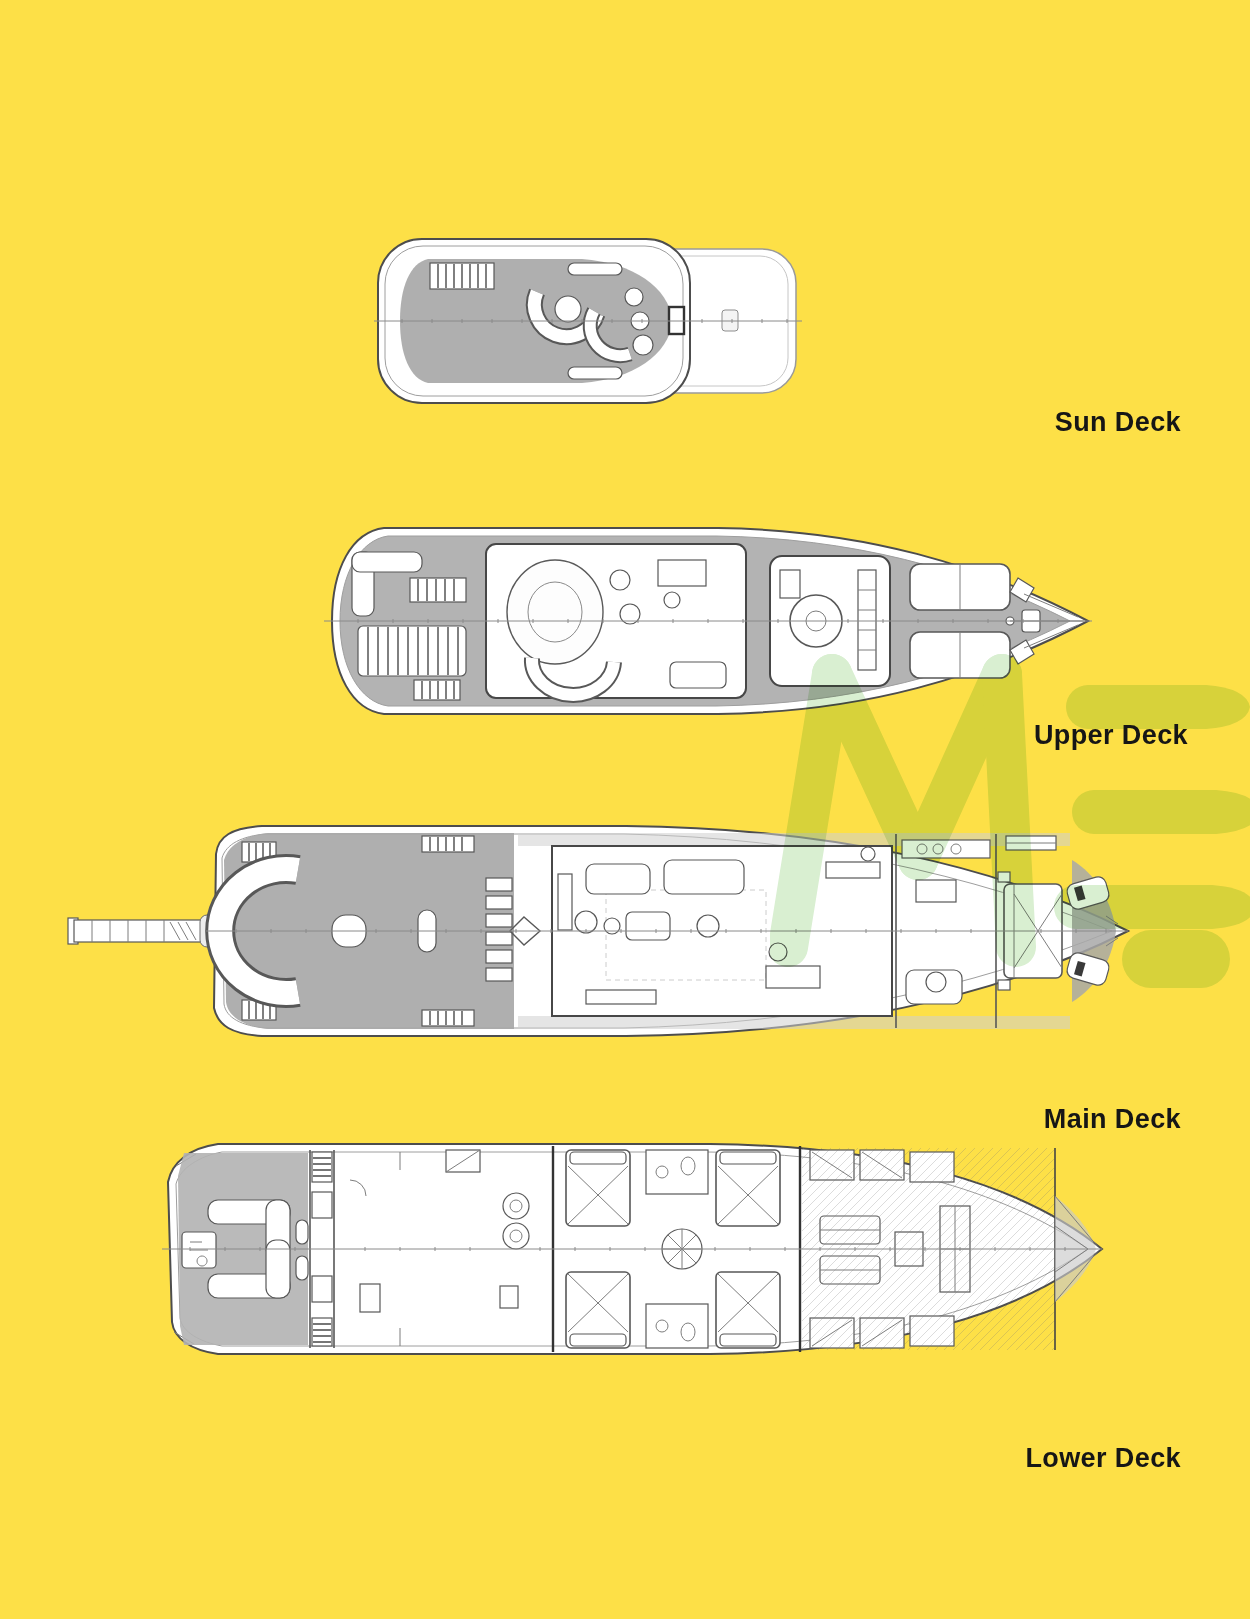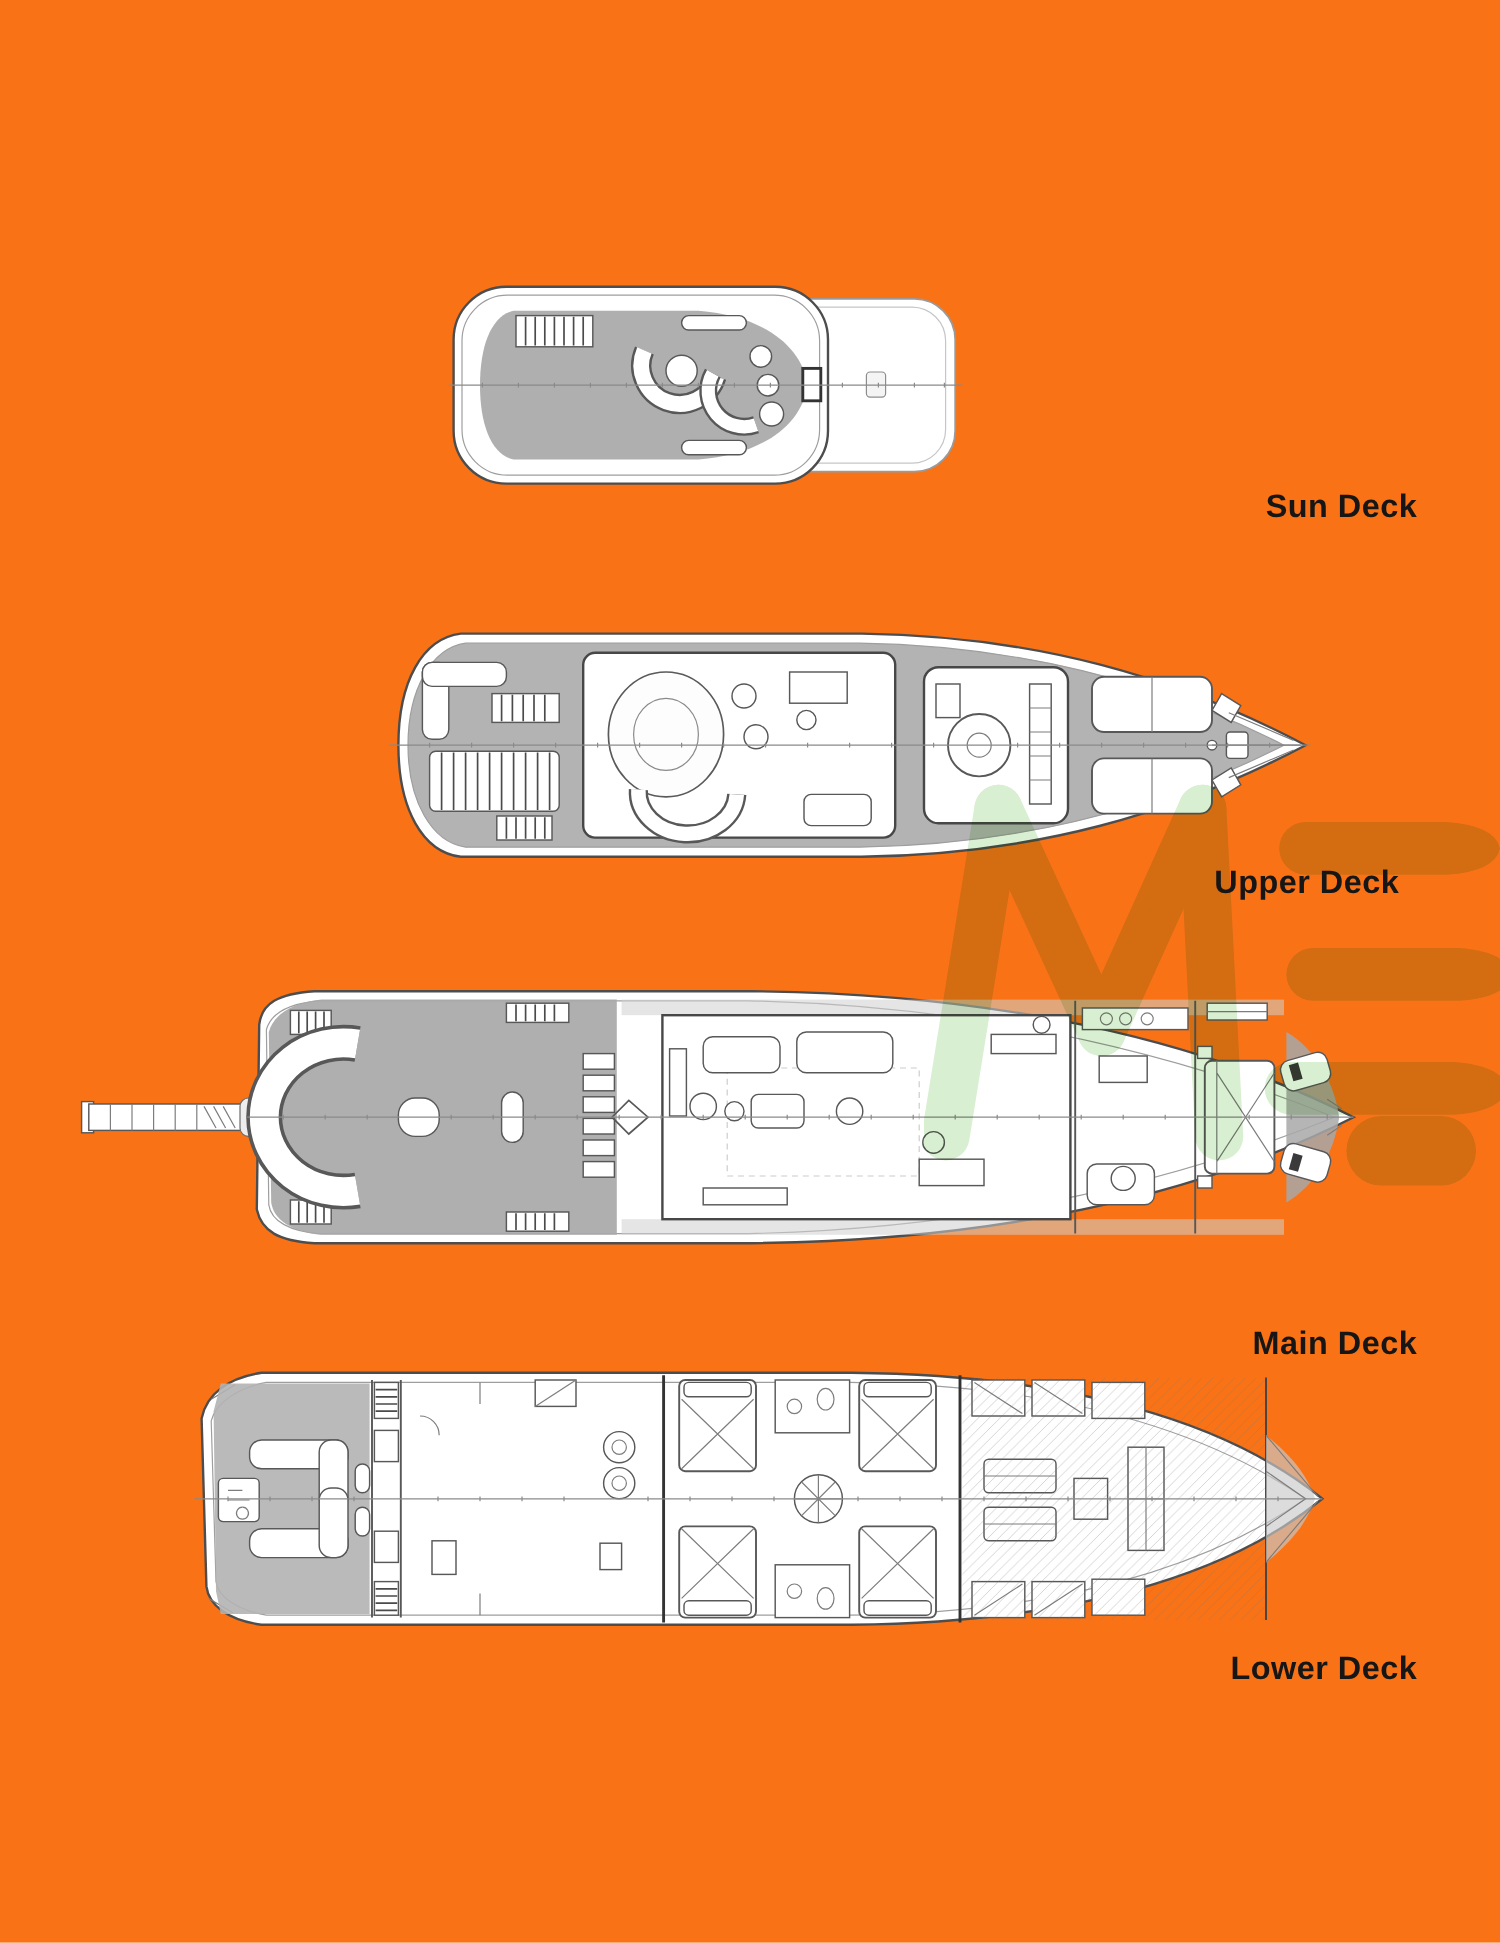--- a/index.html
+++ b/index.html
@@ -1,16 +1,16 @@
 <!DOCTYPE html>
 <html><head>
 <meta charset="utf-8">
 <style>
   html,body{margin:0;padding:0;background:#ffffff;}
-  #page{position:relative;width:1250px;height:1619px;background:#f97316;overflow:hidden;
+  #page{position:relative;width:1250px;height:1619px;background:#fde047;overflow:hidden;
         font-family:"Liberation Sans",sans-serif;}
   .deck-svg{position:absolute;display:block;}
   .deck-label{position:absolute;width:320px;text-align:right;font-weight:700;
         font-size:27px;letter-spacing:.4px;color:#161616;line-height:1.05;z-index:3;}
   #watermark{position:absolute;left:770px;top:612px;width:480px;height:420px;z-index:2;
         mix-blend-mode:multiply;pointer-events:none;}
   .hull{fill:#ffffff;stroke:#4d4d4d;stroke-width:2;}
   .hull-inner{fill:none;stroke:#9e9e9e;stroke-width:1;}
   .gray{fill:#a8a8a8;fill-opacity:.92;stroke:none;}
   .furn{fill:#ffffff;stroke:#585858;stroke-width:1.2;}
@@ -97,21 +97,21 @@
     <rect x="704" y="88" width="18" height="22" rx="3" class="furn"></rect>
 
     <path d="M700,56 l16,10 -8,14 -16,-10 z" class="furn"></path>
     <path d="M700,142 l16,-10 -8,-14 -16,10 z" class="furn"></path>
     <circle cx="692" cy="99" r="4" class="furn"></circle>
     <path class="thin" d="M692,99 L766,99 M706,72 L760,95 M706,126 L760,103"></path>
 
     <line x1="6" y1="99" x2="774" y2="99" class="cl"></line>
     <path class="tick" d="M40,97 v4 M75,97 v4 M110,97 v4 M145,97 v4 M180,97 v4 M215,97 v4 M250,97 v4 M285,97 v4 M320,97 v4 M355,97 v4 M390,97 v4 M425,97 v4 M460,97 v4 M530,97 v4 M565,97 v4 M600,97 v4 M635,97 v4 M670,97 v4 M705,97 v4 M740,97 v4"></path>
   </svg>
-  <div class="deck-label" style="right:84px;top:721px">Upper Deck</div>
+  <div class="deck-label" style="right:62px;top:721px">Upper Deck</div>
 
   <svg class="deck-svg" style="left:66px;top:820px" width="1072" height="222" viewBox="0 0 1072 222">
 
     <rect x="2" y="98" width="10" height="26" class="furn"></rect>
     <rect x="8" y="100" width="130" height="22" class="furn"></rect>
     <path class="thin" d="M26,100 v22 M44,100 v22 M62,100 v22 M80,100 v22 M98,100 v22 M104,102 l10,18 M112,102 l10,18 M120,102 l10,18"></path>
     <rect x="134" y="95" width="18" height="32" rx="7" fill="#ededed" stroke="#6b6b6b"></rect>
 
     <path class="hull" d="M196,6 C166,8 152,16 150,34 L148,188 C152,206 166,214 196,216 L560,216 C760,214 930,178 1062,111 C930,44 760,8 560,6 Z"></path>
     <path class="hull-inner" d="M200,14 L558,14 C745,18 905,54 1046,111 C905,168 745,204 558,208 L200,208 C176,206 160,198 158,184 L156,38 C160,24 176,16 200,14 Z"></path>
@@ -275,21 +275,21 @@
     <path class="thin" d="M662,16 l40,26 M712,16 l40,26 M662,210 l40,-26 M712,210 l40,-26 M670,94 h60 M670,134 h60 M790,113 h30 M805,70 v86"></path>
     <rect x="652" y="12" width="252" height="202" fill="url(#ld-hatch)" opacity=".32"></rect>
 
     <path d="M905,12 V214" stroke="#444444" stroke-width="1.6" fill="none"></path>
     <path d="M905,60 C930,80 940,96 946,113 C940,130 930,146 905,166 Z" fill="#c9c9c9" fill-opacity=".65"></path>
     <path class="thin" d="M905,60 L948,111 M905,166 L948,115 M905,90 L938,113 L905,136"></path>
 
     <line x1="12" y1="113" x2="952" y2="113" class="cl"></line>
     <path class="tick" d="M40,111 v4 M75,111 v4 M110,111 v4 M145,111 v4 M215,111 v4 M250,111 v4 M285,111 v4 M320,111 v4 M390,111 v4 M425,111 v4 M460,111 v4 M495,111 v4 M565,111 v4 M600,111 v4 M635,111 v4 M670,111 v4 M705,111 v4 M740,111 v4 M775,111 v4 M810,111 v4 M845,111 v4 M880,111 v4 M915,111 v4"></path>
   </svg>
-  <div class="deck-label" style="right:69px;top:1376px">Lower Deck</div>
+  <div class="deck-label" style="right:69px;top:1444px">Lower Deck</div>
 
   <svg id="watermark" viewBox="0 0 480 420" aria-hidden="true">
     <g stroke="#d9efd1" stroke-width="40" stroke-linecap="round" fill="none">
       <path d="M18,335 L62,62"></path>
       <path d="M62,62 L148,248"></path>
       <path d="M148,248 L232,62"></path>
       <path d="M232,62 L246,335"></path>
     </g>
     <g fill="#d9efd1">
       <path d="M318,73 h118 q40,3 44,22 q-4,19 -44,22 h-118 a22,22 0 1 1 0,-44 z"></path>

